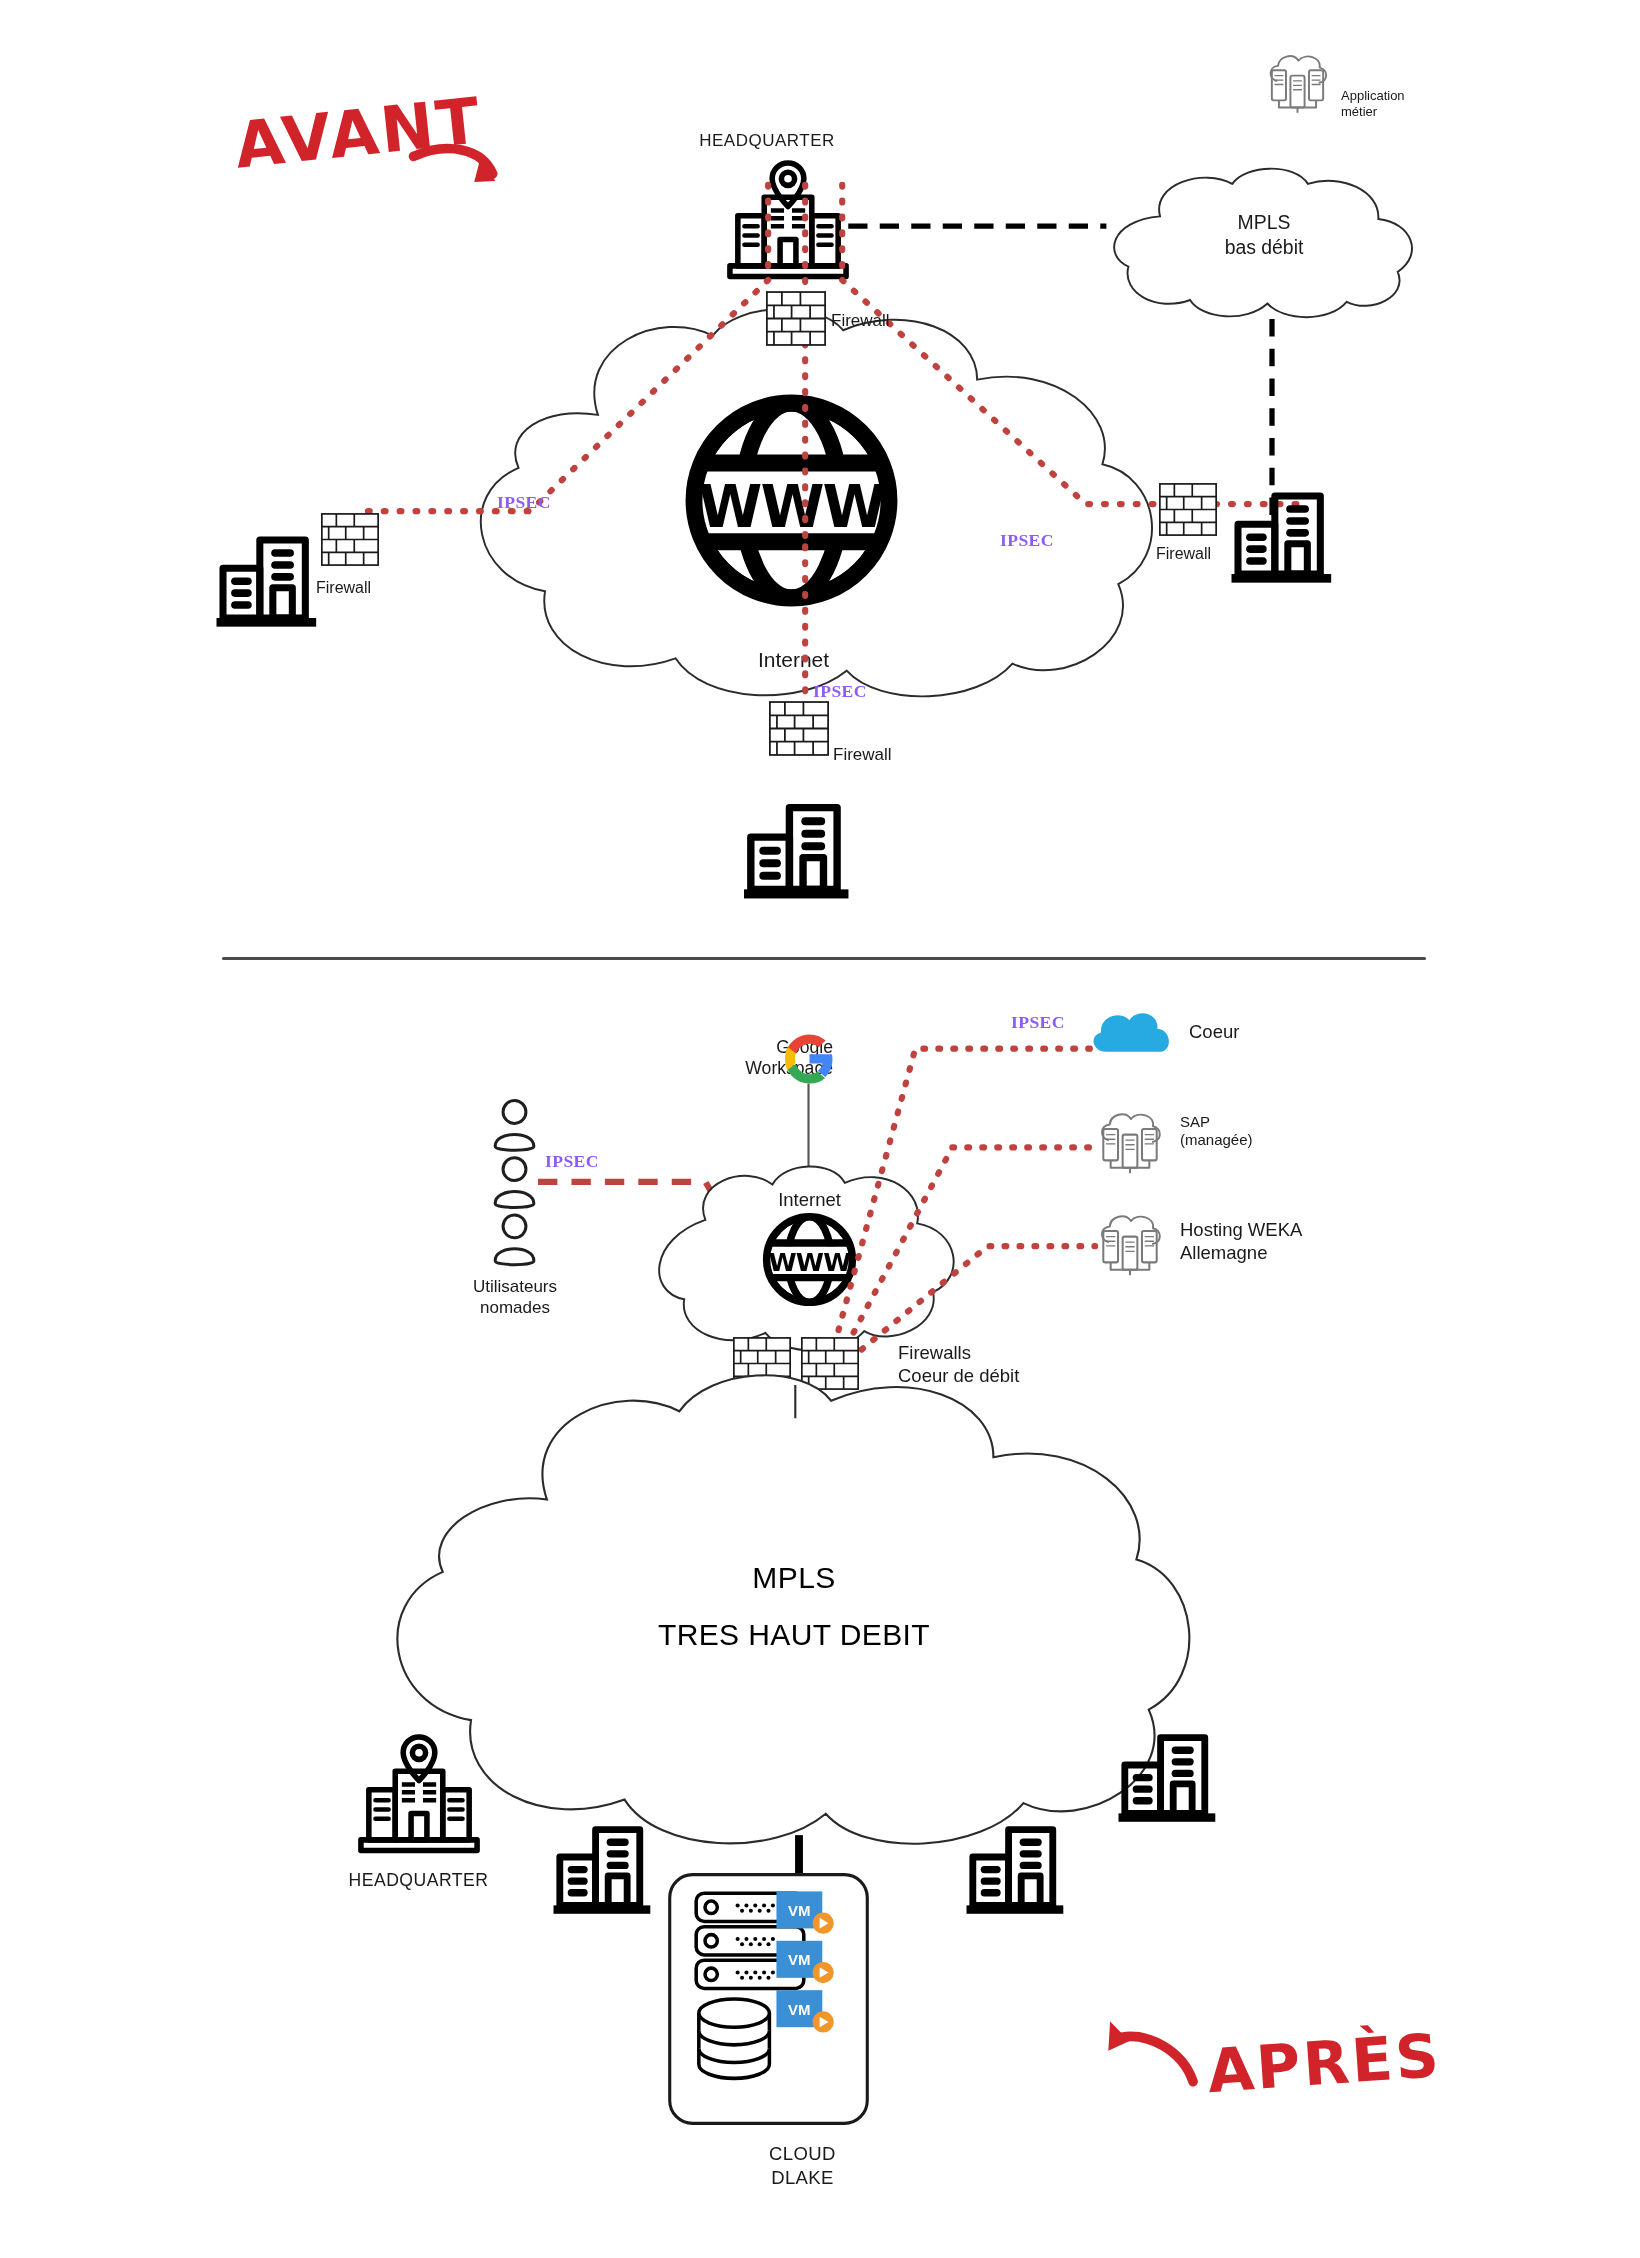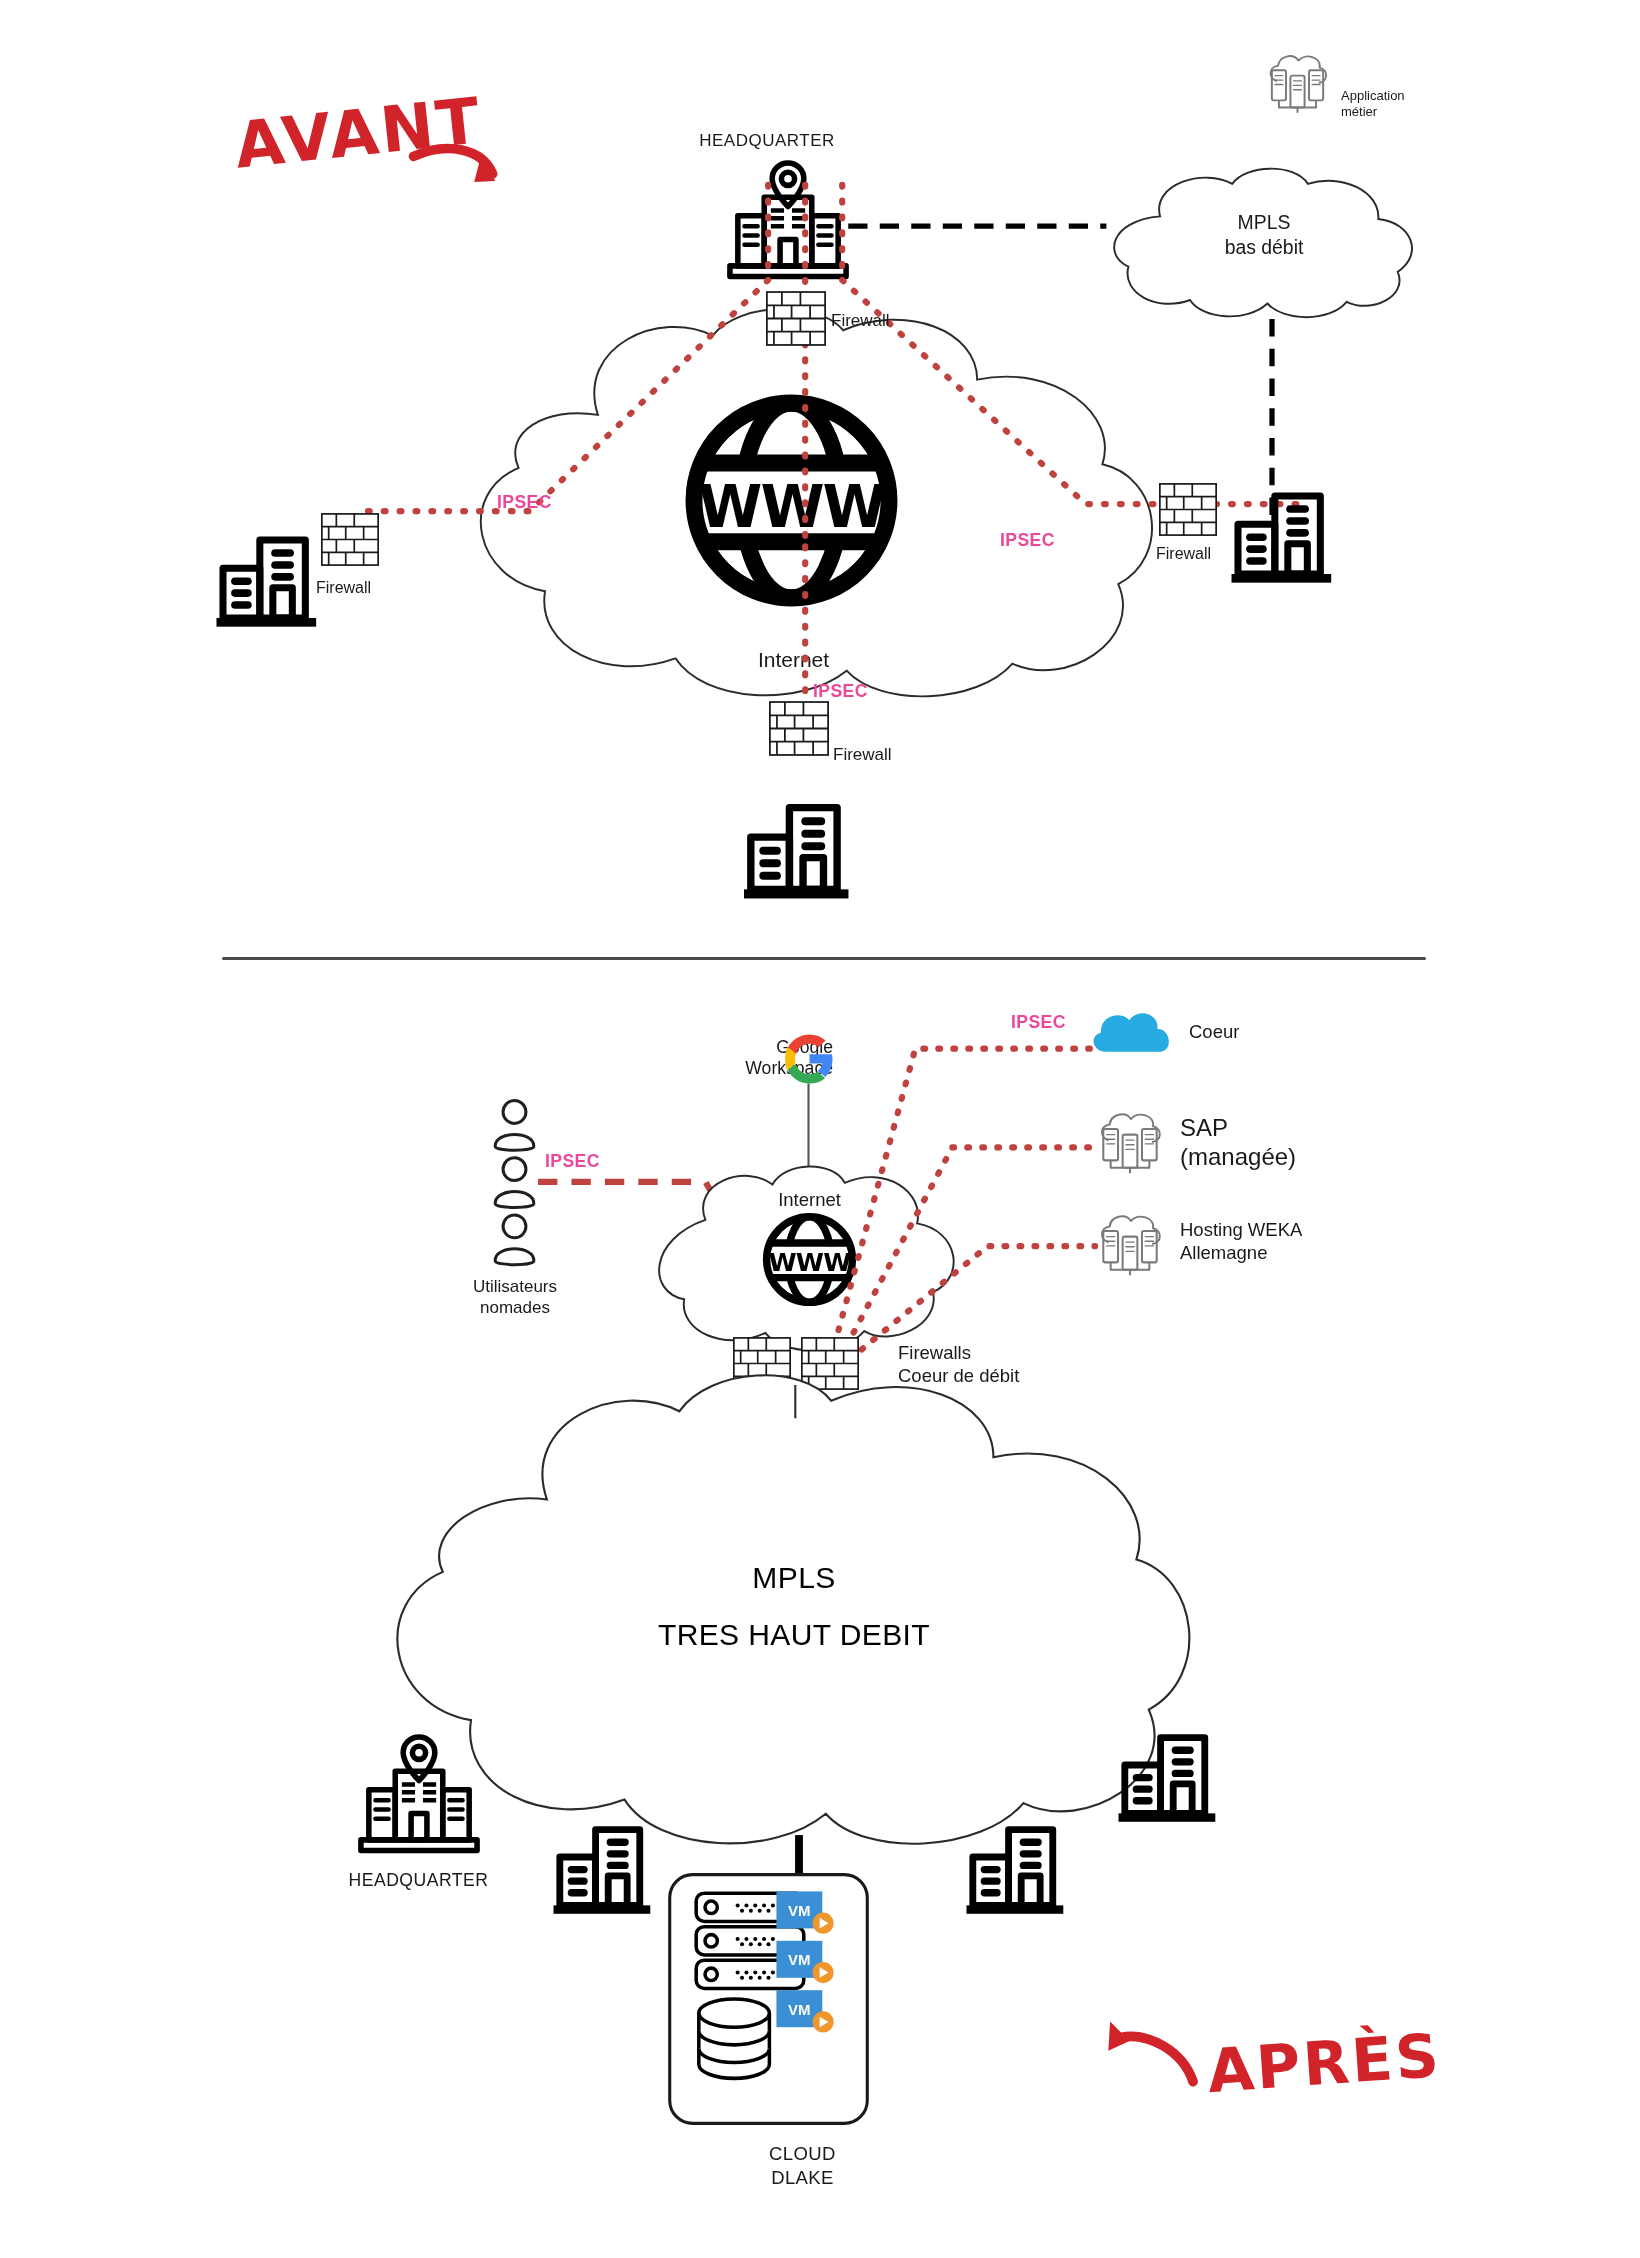--- a/index.html
+++ b/index.html
@@ -5,21 +5,21 @@
   * { box-sizing: border-box; }
   html, body { margin:0; padding:0; background:#ffffff; }
   body {
     width:1641px; height:2258px; position:relative; overflow:hidden;
     font-family:"Liberation Sans", sans-serif;
     color:#000;
   }
   .abs { position:absolute; }
   .lbl { font-size:17px; color:#1a1a1a; line-height:1.22; white-space:pre-line; }
   .lbl-bold { font-weight:normal; }
-  .ipsec { color:#ec4899; font-weight:bold; font-size:17.6px; letter-spacing:0.4px; }
+  .ipsec { color:#8b5cf6; font-weight:bold; font-size:17.6px; letter-spacing:0.4px;font-family:Liberation Serif, serif; }
   .hand { color:#d1232a; font-weight:bold; }
   svg { display:block; overflow:visible; }
   .divider {
     left:222px; top:957px; width:1204px; height:2.6px;
     background:#4a4a4a; border-radius:1.8px;
   }
   .ctr { text-align:center; }
 </style>
 </head>
 <body>
@@ -306,21 +306,21 @@
     <g fill="none" stroke="#7a7a7a" stroke-width="2.2" stroke-linejoin="round">
       <path d="M16 36 C6 34 6 20 17 19 C18 8 34 4 40 13 C48 4 66 9 64 21 C74 23 74 37 63 38"></path>
       <rect x="10" y="24" width="16" height="34" rx="2"></rect>
       <rect x="31" y="30" width="16" height="36" rx="2"></rect>
       <rect x="52" y="24" width="16" height="34" rx="2"></rect>
       <path d="M13 30h10M13 35h10M13 40h10M34 36h10M34 41h10M34 46h10M55 30h10M55 35h10M55 40h10" stroke-width="1.5"></path>
       <path d="M18 58v8h42v-8M39 66v6"></path>
     </g>
   </svg>
 </div>
-<div class="abs lbl ctr" style="left:1180px; top:1113px; width:168px; font-size:24px; text-align:left;">SAP
+<div class="abs lbl ctr" style="left:1180px; top:1113px; width:168px; font-size:15px; text-align:left;">SAP
 (managée)</div>
 
 <div class="abs" style="left:1092px; top:1209px;">
   <svg width="76" height="81" viewBox="0 0 78 88">
     <g fill="none" stroke="#7a7a7a" stroke-width="2.2" stroke-linejoin="round">
       <path d="M16 36 C6 34 6 20 17 19 C18 8 34 4 40 13 C48 4 66 9 64 21 C74 23 74 37 63 38"></path>
       <rect x="10" y="24" width="16" height="34" rx="2"></rect>
       <rect x="31" y="30" width="16" height="36" rx="2"></rect>
       <rect x="52" y="24" width="16" height="34" rx="2"></rect>
       <path d="M13 30h10M13 35h10M13 40h10M34 36h10M34 41h10M34 46h10M55 30h10M55 35h10M55 40h10" stroke-width="1.5"></path>

